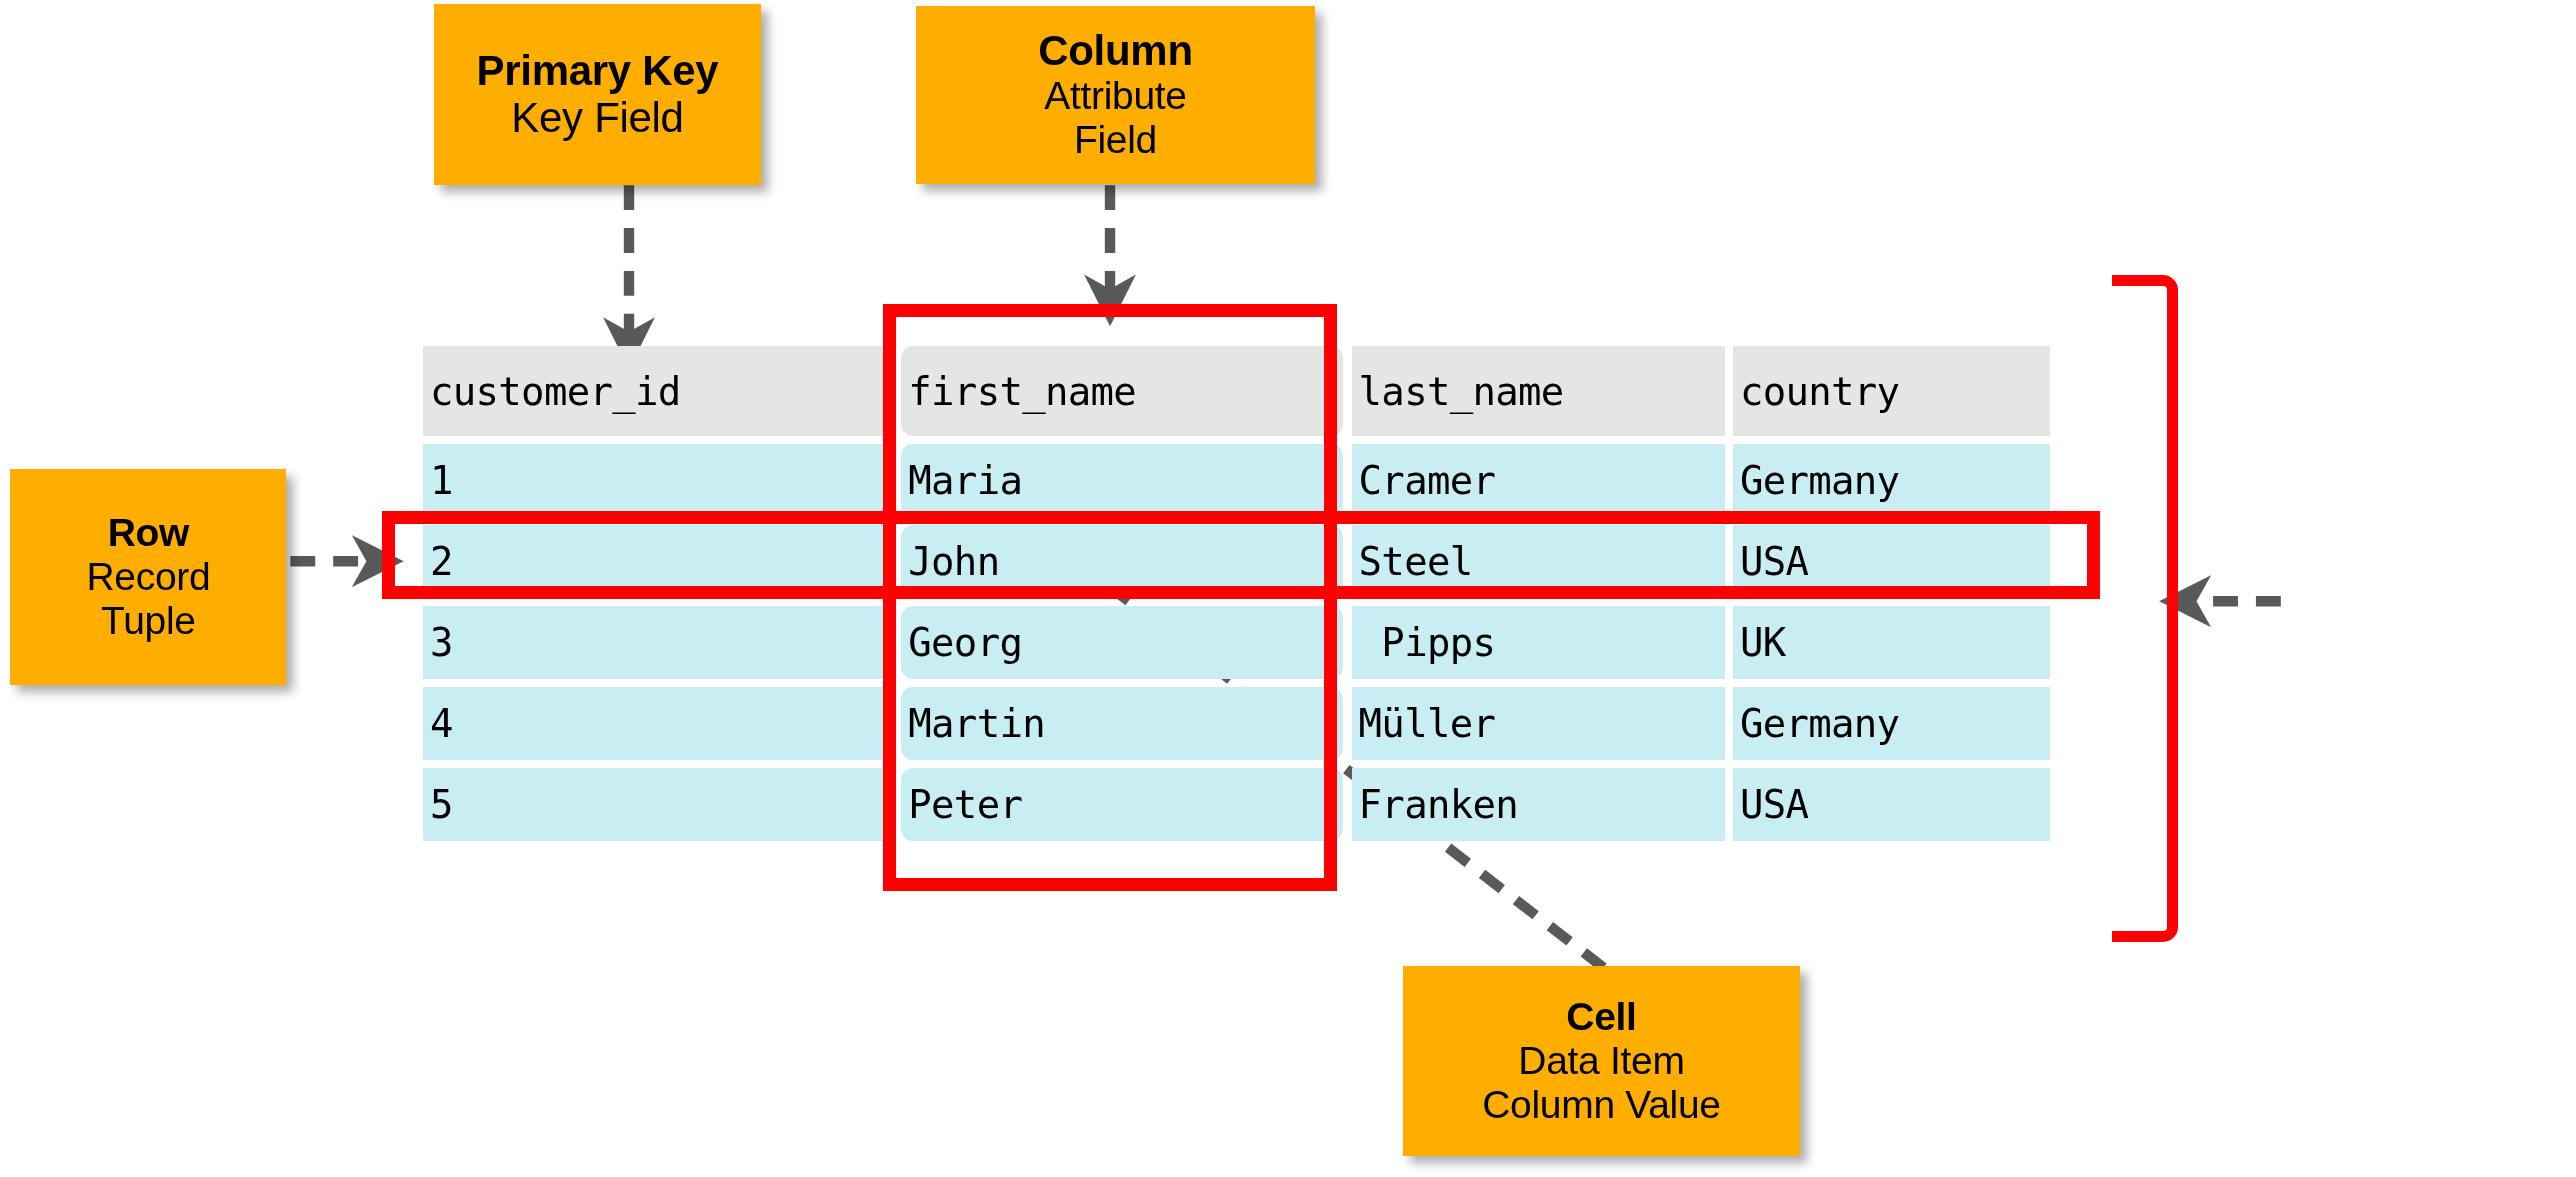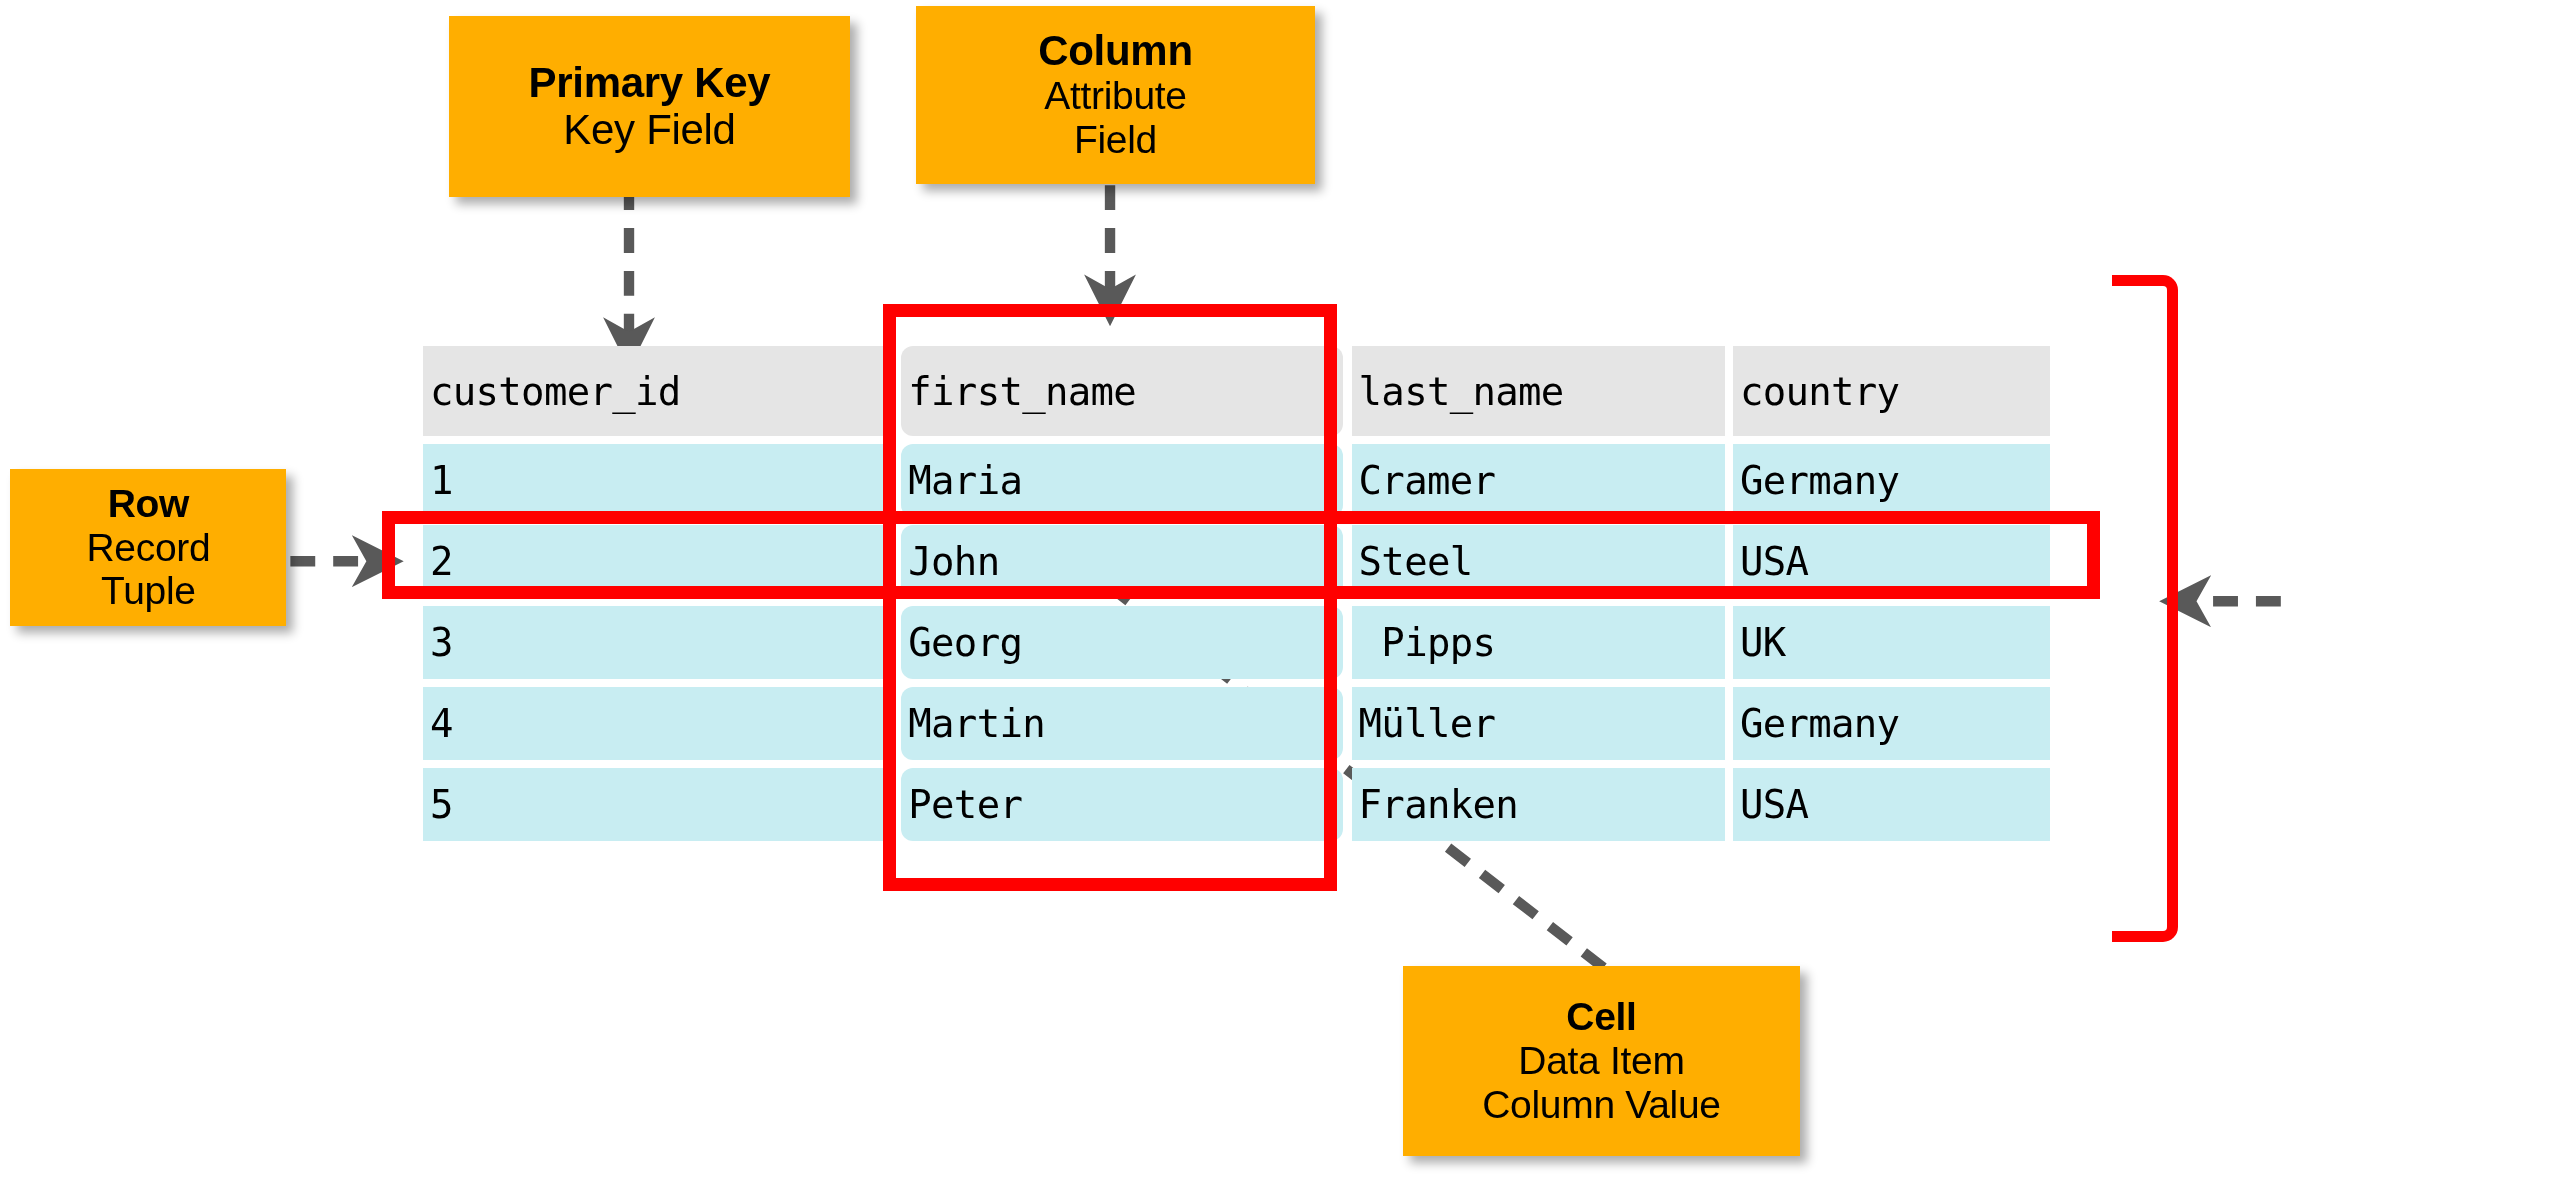--- a/index.html
+++ b/index.html
@@ -32,29 +32,29 @@
   }
   .callout .title {
     font-weight: bold;
     letter-spacing: -0.3px;
   }
   .callout .sub {
     font-weight: normal;
     letter-spacing: -0.3px;
   }
 
-  #callout-primary-key { left: 449px;  top: 3.5px;    width: 401px; height: 181px; margin-top: 12px; }
+  #callout-primary-key { left: 434px;  top: 3.5px;    width: 327px; height: 181px; }
   #callout-primary-key .title { font-size: 42px; }
   #callout-primary-key .sub   { font-size: 42px; }
 
   #callout-column { left: 916px; top: 5.5px;  width: 399px; height: 178px; }
   #callout-column .title { font-size: 42px; }
   #callout-column .sub   { font-size: 39px; }
 
-  #callout-row { left: 10.4px; top: 469px; width: 276px; height: 157px; }
+  #callout-row { left: 10.4px; top: 469px; width: 276px; height: 216px; }
   #callout-row .title { font-size: 39px; }
   #callout-row .sub   { font-size: 39px; text-align: right; }
 
   #callout-table { left: 2284px; top: 492px; width: 228px; height: 238px; }
   #callout-table .title { font-size: 37px; }
   #callout-table .sub   { font-size: 37px; }
 
   #callout-cell { left: 1403px; top: 966px; width: 397px; height: 190px; }
   #callout-cell .title { font-size: 39px; }
   #callout-cell .sub   { font-size: 39px; }

